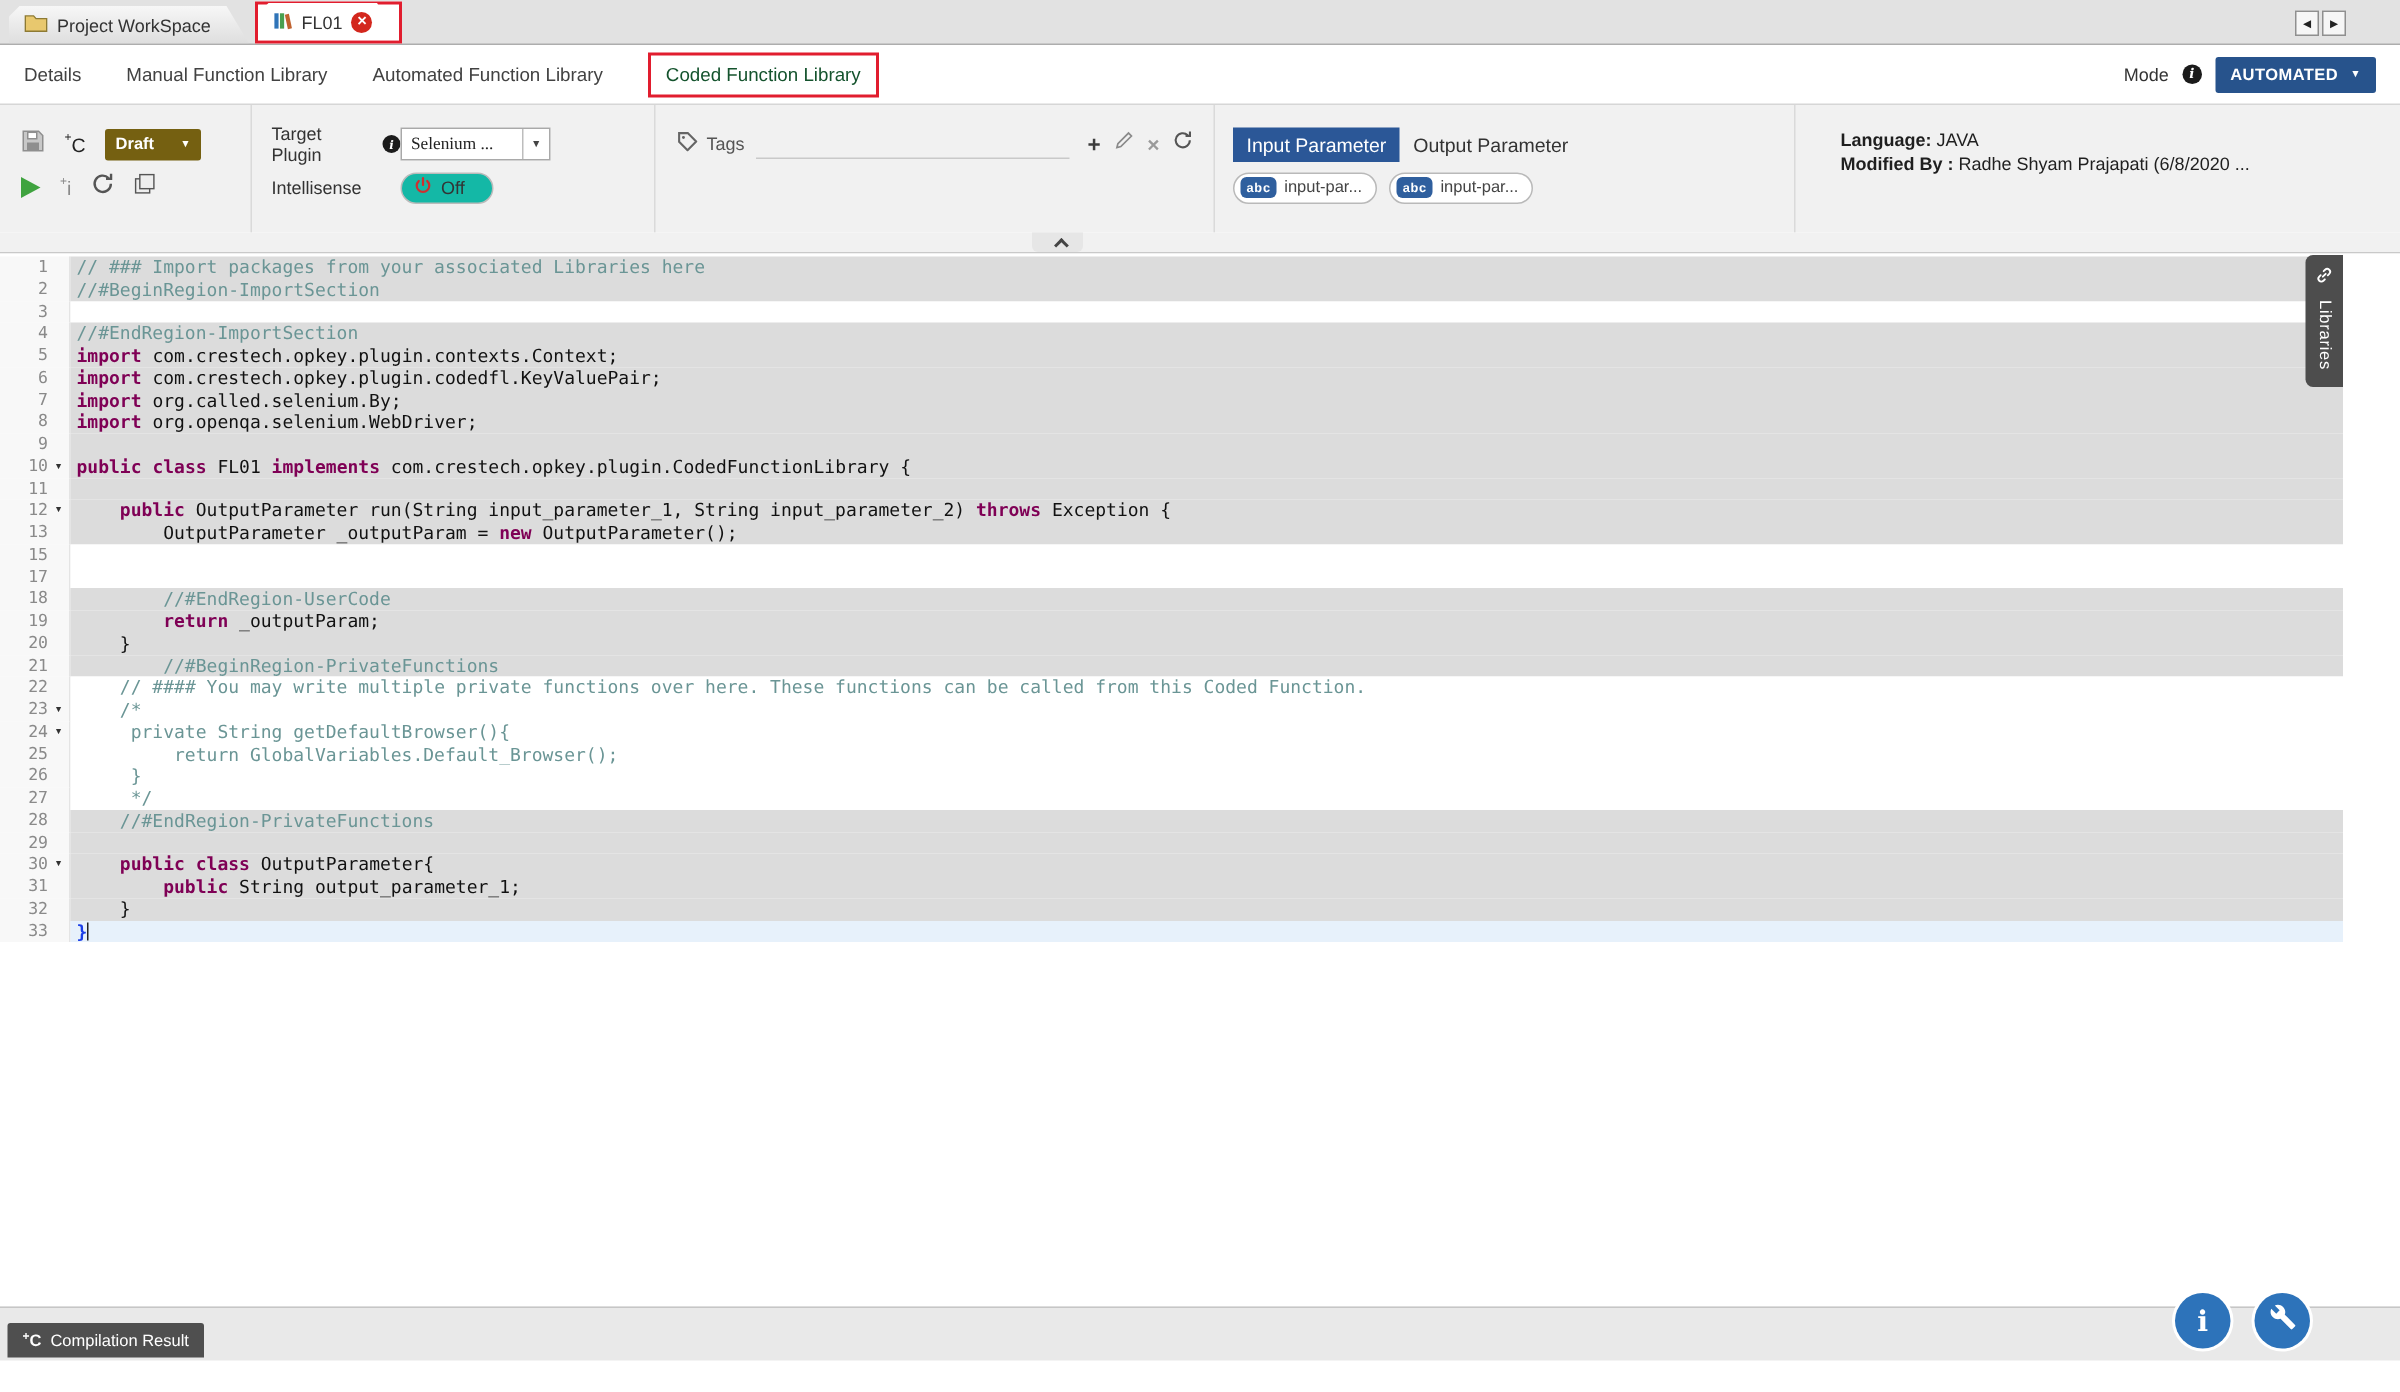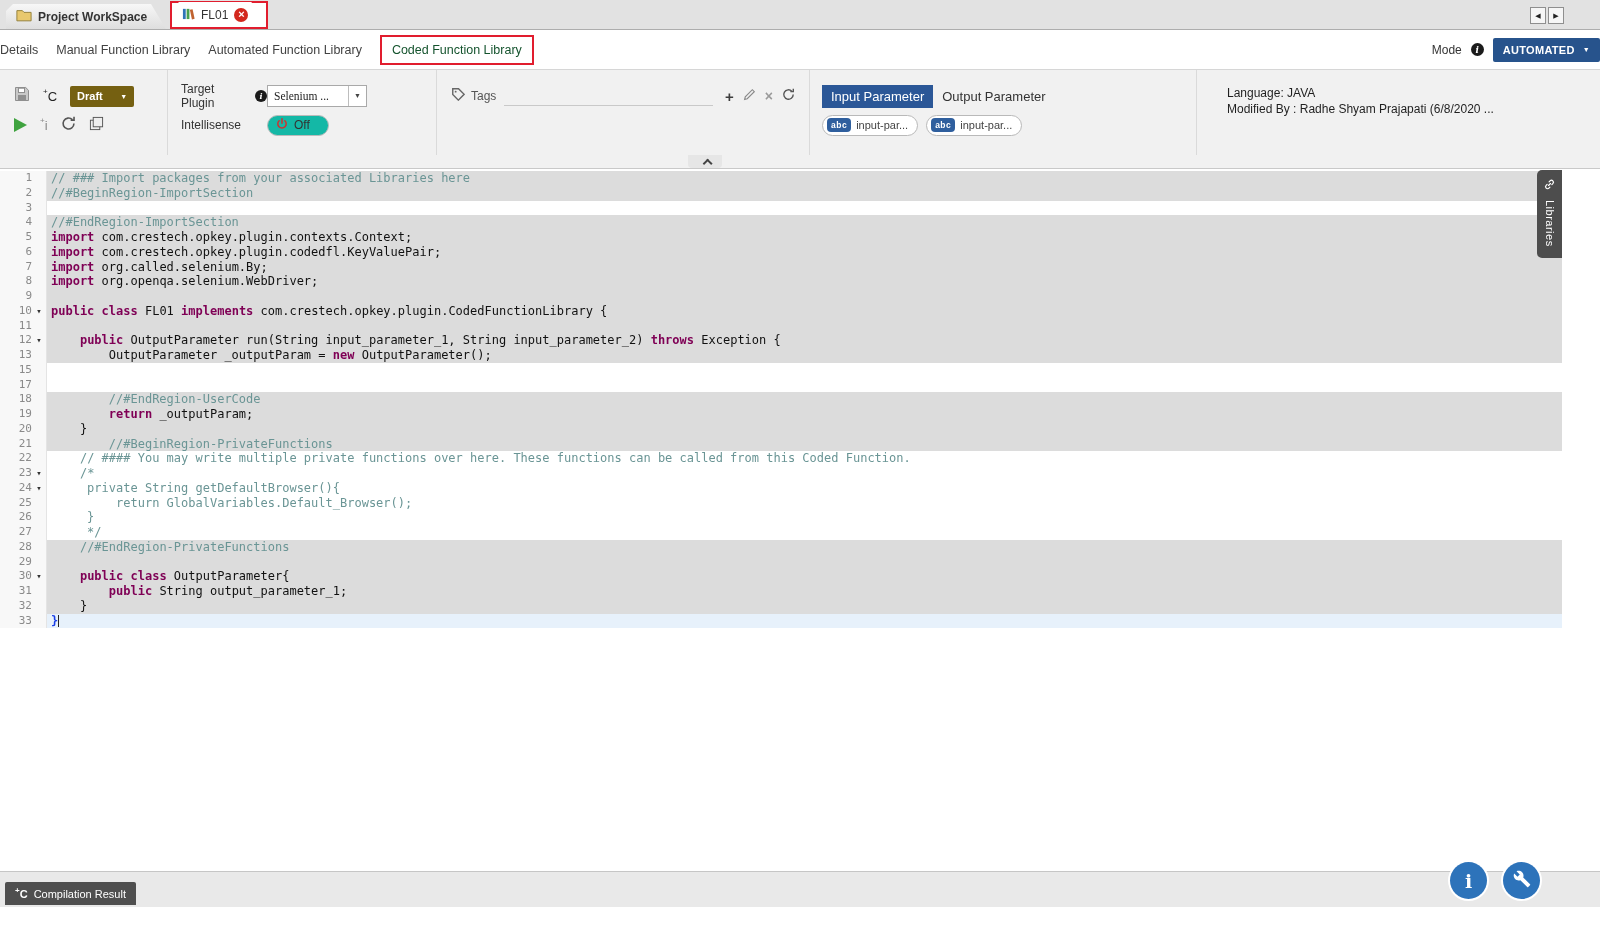--- a/index.html
+++ b/index.html
@@ -6,32 +6,32 @@
   body { background:#fff; }
   .page { position:relative; width:1600px; height:928px; background:#fff; overflow:hidden;
           font-family:"Liberation Sans", sans-serif; color:#222; }
 
   
   .titlebar { position:relative; height:30px; background:#e2e2e2; border-bottom:1px solid #adadad;
               display:flex; align-items:flex-end; padding-left:6px; }
   .doc-tab { height:25px; display:flex; align-items:center; gap:6px; padding:0 18px 0 10px;
              font-size:12px; color:#333;
              clip-path:polygon(0 100%, 0 7px, 7px 0, calc(100% - 15px) 0, 100% 100%); }
-  .doc-tab.inactive { background:linear-gradient(#f7f7f7,#dedede); width:160px;font-weight:bold; }
+  .doc-tab.inactive { background:linear-gradient(#f7f7f7,#dedede); width:160px; }
   .doc-tab.active { background:#fff; }
   .annot-tab { border:2px solid #e11d2e; margin-left:4px; height:28px; display:flex; align-items:flex-end; background:#fff; }
   .tab-close { width:14px; height:14px; border-radius:50%; background:#d3271d; color:#fff;
                font-size:11px; line-height:13px; text-align:center; font-weight:bold; cursor:pointer; }
   .win-arrows { position:absolute; right:36px; top:7px; display:flex; gap:2px; }
   .arrow-btn { width:16px; height:17px; border:1px solid #8f8f8f; background:#f6f6f6; font-size:7px;
                color:#222; display:flex; align-items:center; justify-content:center; }
 
   
   .navbar { height:40px; background:#fff; border-bottom:1px solid #d6d6d6; display:flex;
-            align-items:center; padding:0 0; gap:18px; }
+            align-items:center; padding:0 16px; gap:30px; }
   .nav-item { font-size:12.5px; color:#424242; cursor:pointer; white-space:nowrap; }
   .nav-item.active { color:#14532d; font-weight:normal; border:2px solid #e11d2e; padding:6px 10px; }
   .nav-right { margin-left:auto; display:flex; align-items:center; gap:9px; }
   .mode-label { font-size:12px; color:#333; }
   .info-dot { width:13px; height:13px; border-radius:50%; background:#1b1b1b; color:#fff;
               font-size:9px; font-family:"DejaVu Serif",serif; font-style:italic; font-weight:bold;
               display:inline-flex; align-items:center; justify-content:center; }
   .btn-automated { background:#27538c; color:#fff; border:none; font-size:11px; font-weight:bold;
                    letter-spacing:.3px; padding:6px 10px; border-radius:2px; display:flex;
                    align-items:center; gap:8px; cursor:pointer; }
@@ -75,21 +75,21 @@
   .mini-x { font-size:14px; font-weight:bold; color:#9a9a9a; line-height:1; cursor:pointer; }
 
   .ptab { font-size:13px; color:#333; padding:4px 9px; cursor:pointer; }
   .ptab.active { background:#2b5797; color:#fff; }
   .chips { gap:8px; }
   .chip { height:21px; background:#fff; border:1px solid #b9b9b9; border-radius:11px; display:flex;
           align-items:center; gap:5px; padding:0 9px 0 4px; cursor:pointer; }
   .chip-badge { background:#2f5f9e; color:#fff; font-size:8.5px; font-weight:bold; letter-spacing:.5px;
                 padding:2px 4px; border-radius:4px; }
   .chip-label { font-size:11px; color:#444; }
-  .meta b { font-weight:normal;padding-left:16px; }
+  .meta b { font-weight:bold;padding-left:16px; }
 
   
   .collapse-strip { position:relative; height:14px; background:#f1f1f1; border-bottom:1px solid #c9c9c9; }
   .collapse-chip { position:absolute; left:688px; top:0; width:34px; height:13px; background:#e6e6e6;
                    border-radius:0 0 4px 4px; display:flex; align-items:center; justify-content:center;
                    cursor:pointer; }
   .chev-up { width:7px; height:7px; border-top:2px solid #444; border-right:2px solid #444;
              transform:rotate(-45deg) translateY(3px); }
 
   

